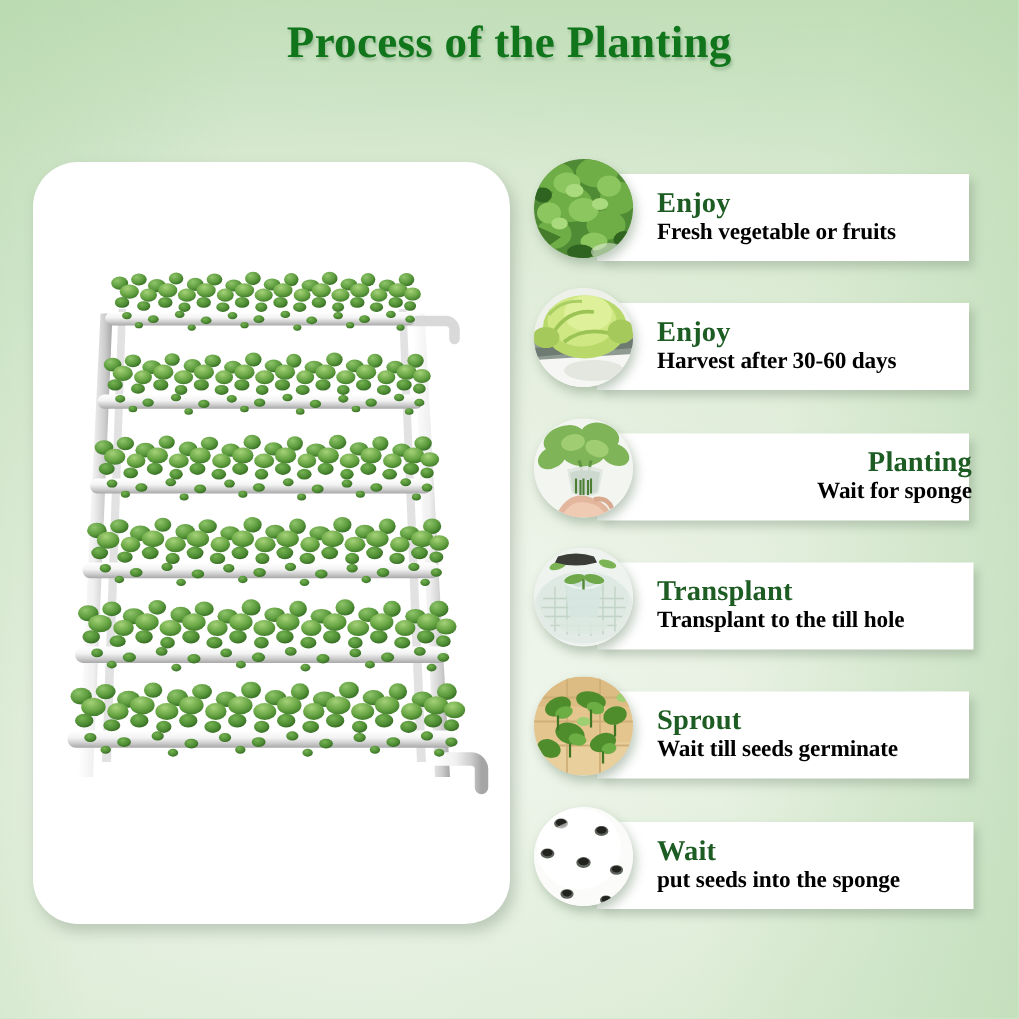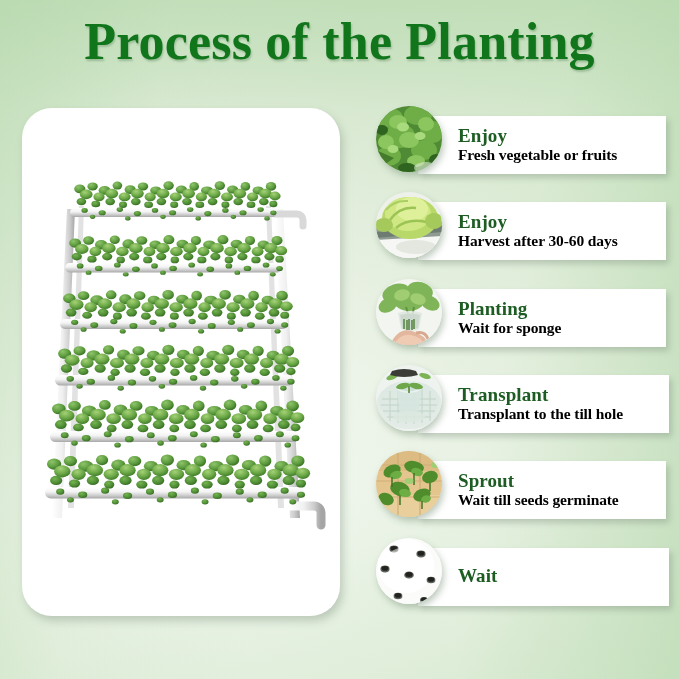--- a/index.html
+++ b/index.html
@@ -22,40 +22,40 @@
   #bg3{
     position:absolute;inset:0;
     background:
       linear-gradient(180deg, rgba(180,216,172,.50) 0%, rgba(236,244,231,0) 16%, rgba(255,255,255,0) 72%, rgba(198,226,189,.30) 100%);
   }
 
   
   .page-title{
     position:absolute;left:0;right:0;top:12px;
     text-align:center;
-    font-size:52px;
+    font-size:30px;
     font-weight:700;
     color:#11761b;
     letter-spacing:.2px;
     text-shadow:1px 2px 2px rgba(120,160,120,.55);
     white-space:nowrap;
   }
 
   
   .product-card{
     position:absolute;left:22px;top:108px;width:318px;height:508px;
     background:#ffffff;
     border-radius:30px;
     box-shadow:3px 5px 9px rgba(120,140,120,.38);
     overflow:hidden;
   }
   .tower{position:absolute;left:0;top:0;width:100%;height:100%;}
 
   
-  .steps{position:absolute;left:372px;top:106px;width:300px;height:512px;}
+  .steps{position:absolute;left:352px;top:106px;width:300px;height:512px;}
   .step{position:absolute;left:0;width:300px;height:86px;}
   .step-bar{
     position:absolute;left:46px;top:10px;width:248px;height:58px;
     background:#ffffff;
     box-shadow:3px 4px 6px rgba(125,145,125,.40);
   }
   .step-bar.wide{width:251px;}
   .step-text{
     position:absolute;left:86px;top:10px;width:210px;height:58px;
     display:flex;flex-direction:column;justify-content:center;
@@ -304,21 +304,21 @@
         <ellipse cx="58" cy="29" rx="9" ry="8" fill="#a6c95c"></ellipse>
         <ellipse cx="40" cy="55" rx="20" ry="7" fill="#e3e7df"></ellipse>
       </svg>
     </div>
     <div class="step-text">
       <div class="step-title">Enjoy</div>
       <div class="step-sub">Harvest after 30-60 days</div>
     </div>
   </div>
 
-  <div class="step" style="top:173px;">
+  <div class="step" style="top:173px;text-align:right;">
     <div class="step-bar"></div>
     <div class="step-photo">
       <svg viewBox="0 0 66 66">
         <rect width="66" height="66" fill="#f3f5f1"></rect>
         <g fill="#7fb558">
           <ellipse cx="20" cy="14" rx="14" ry="9" transform="rotate(-18 20 14)"></ellipse>
           <ellipse cx="44" cy="12" rx="13" ry="9" transform="rotate(14 44 12)"></ellipse>
           <ellipse cx="33" cy="22" rx="15" ry="10"></ellipse>
           <ellipse cx="12" cy="26" rx="10" ry="7" transform="rotate(-30 12 26)"></ellipse>
           <ellipse cx="54" cy="24" rx="10" ry="7" transform="rotate(26 54 24)"></ellipse>
@@ -459,16 +459,17 @@
           <ellipse cx="22" cy="58" rx="4.4" ry="3.2" fill="#5d625c"></ellipse>
           <ellipse cx="22" cy="57.4" rx="3.2" ry="2.3" fill="#22231f"></ellipse>
           <ellipse cx="48" cy="62" rx="4" ry="3" fill="#5d625c"></ellipse>
           <ellipse cx="48" cy="61.4" rx="2.9" ry="2.1" fill="#22231f"></ellipse>
         </g>
         <ellipse cx="26" cy="20" rx="14" ry="10" fill="#ffffff" opacity=".5"></ellipse>
       </svg>
     </div>
     <div class="step-text">
       <div class="step-title">Wait</div>
+      <div class="step-sub">put seeds into the sponge</div>
     </div>
   </div>
 
 </div>
 
 </body></html>

